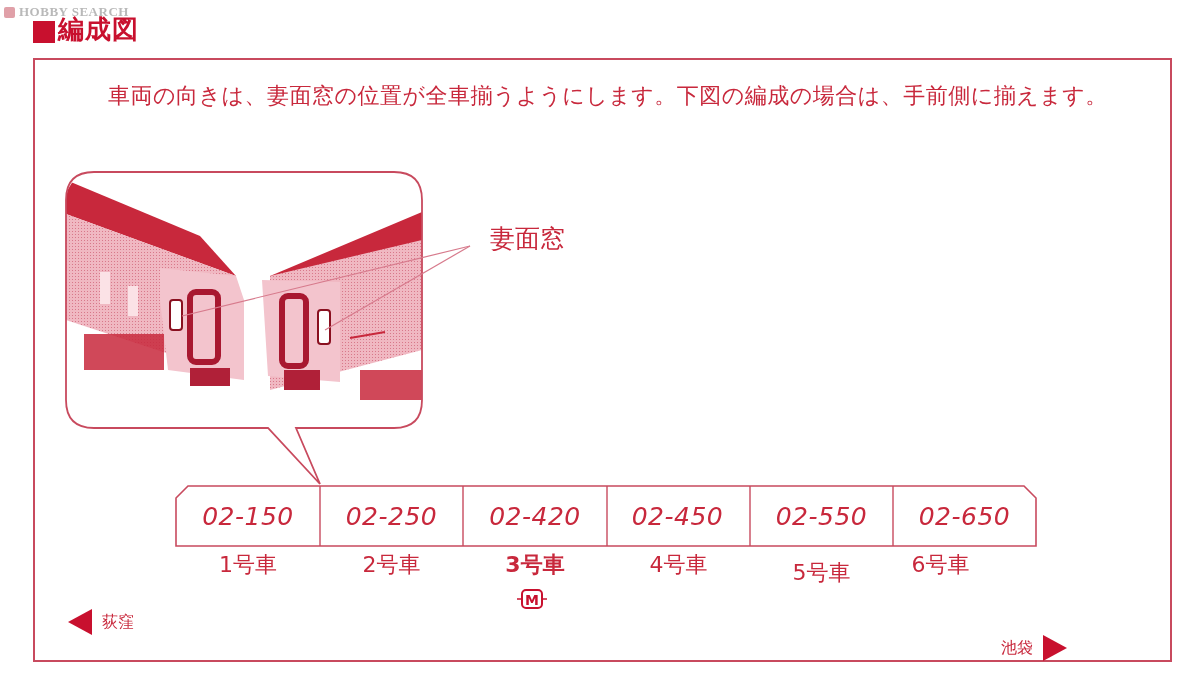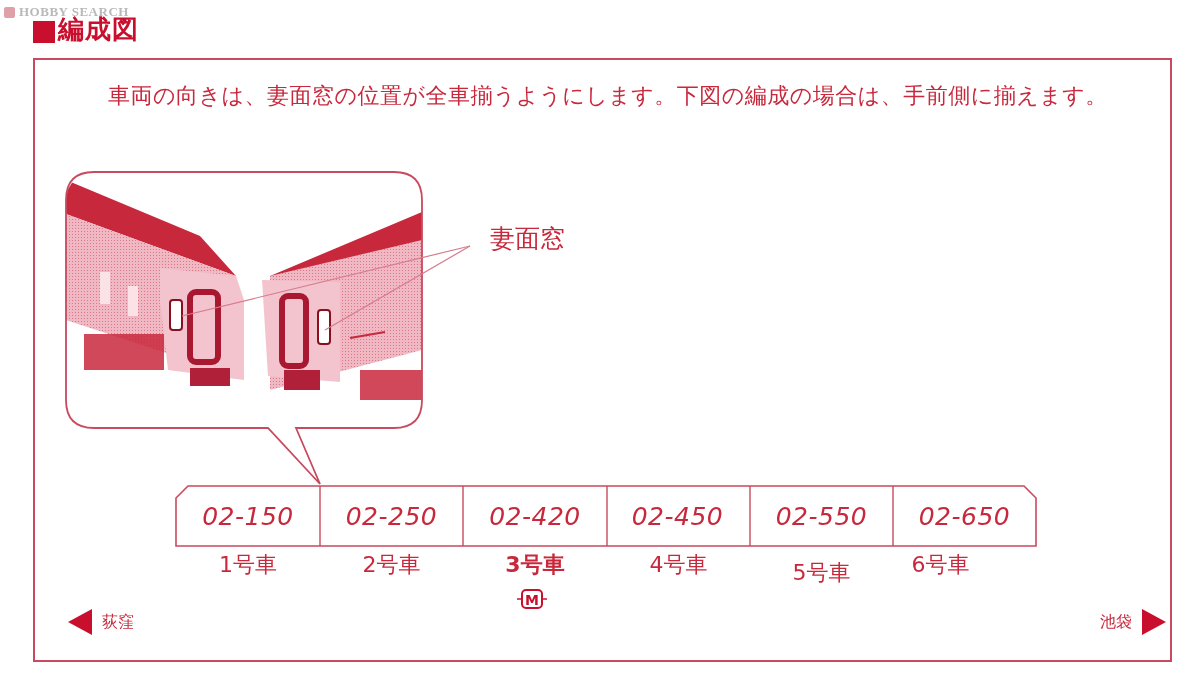--- a/index.html
+++ b/index.html
@@ -112,16 +112,16 @@
   <line x1="0" y1="11" x2="5" y2="11" stroke="#c8102e" stroke-width="1.5"></line>
   <line x1="25" y1="11" x2="30" y2="11" stroke="#c8102e" stroke-width="1.5"></line>
   <rect x="5" y="2" width="20" height="18" rx="4" fill="#fff" stroke="#c8102e" stroke-width="2"></rect>
   <text x="15" y="17" text-anchor="middle" font-size="14" font-weight="bold" fill="#c8102e" font-family="DejaVu Sans, sans-serif">M</text>
 </svg>
 
 <div class="dir" style="left:68px;">
   <span class="tri-l"></span>
   <span>荻窪</span>
 </div>
-<div class="dir" style="left:1100px;">
+<div class="dir" style="left:1001px;margin-top:26px;">
   <span>池袋</span>
   <span class="tri-r"></span>
 </div>
 
 </body></html>

